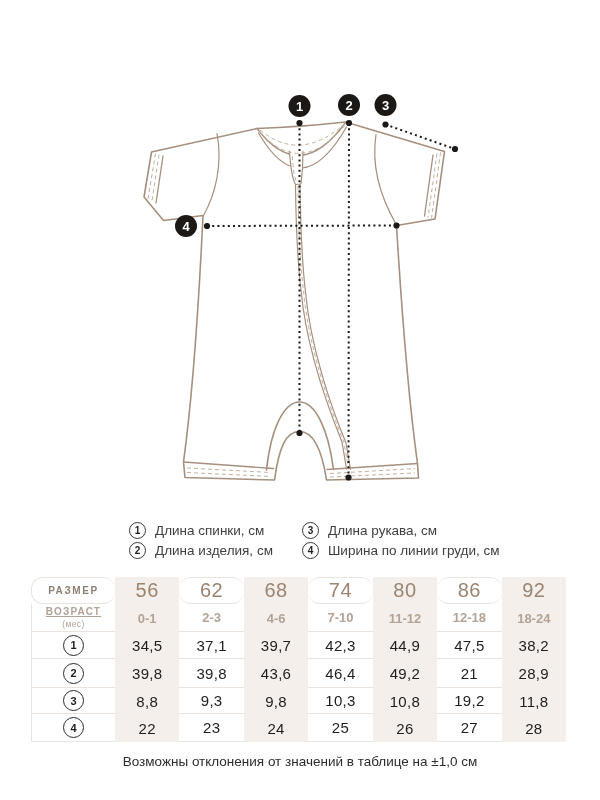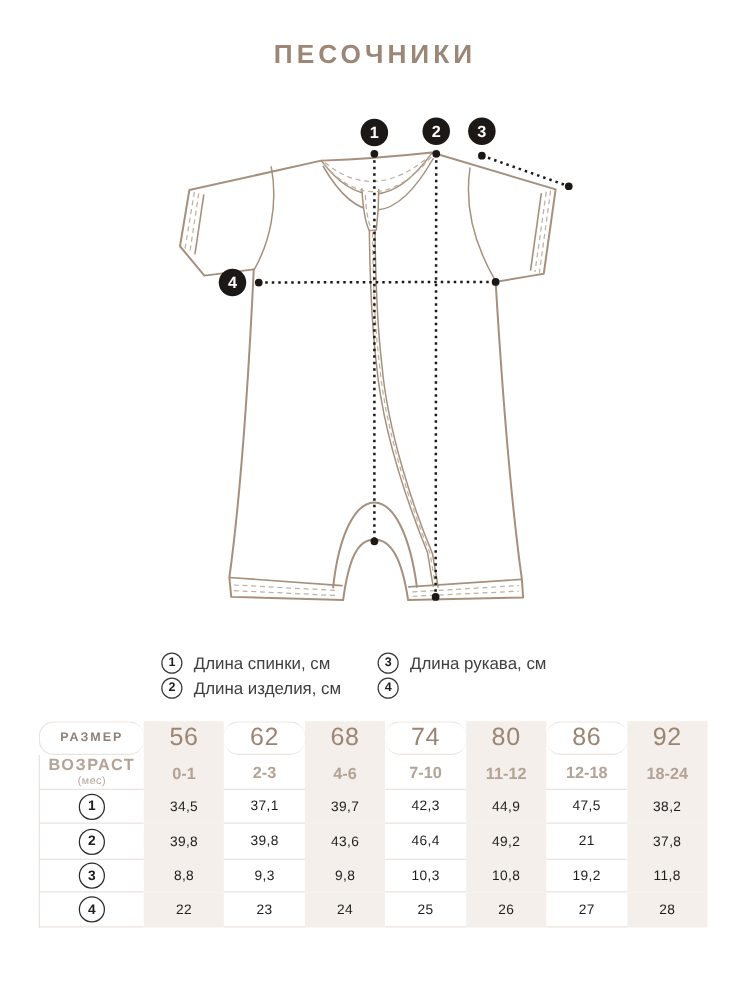--- a/index.html
+++ b/index.html
@@ -38,42 +38,41 @@
     grid-template-rows:27px 28px 27px 29px 26px 28px;
   }
   .cell { display:flex; align-items:center; justify-content:center; }
   .cb { background:#f4efea; }
   .cw { border-bottom:1px solid #ebe4de; }
   .cl { border-bottom:1px solid #ebe4de; border-left:1px solid #ebe4de; }
   .ct { border-top:1px solid #ebe4de;border-radius:12px; }
   .col { flex-direction:column; line-height:10px; }
   .size-val { font-size:20px; font-weight:400; letter-spacing:0.5px; color:#9a8472; }
   .age-val  { font-size:13px; font-weight:700; color:#b3a396; }
-  .data-val { font-size:11px; font-weight:500; letter-spacing:0.3px; color:#1e1e1e; }
+  .data-val { font-size:15px; font-weight:500; letter-spacing:0.3px; color:#1e1e1e; }
   .lbl-size { font-size:10px; font-weight:600; letter-spacing:1.6px; color:#8e8076; }
-  .lbl-age  { font-size:13px; font-weight:600; letter-spacing:1.2px; color:#b3a396; }
+  .lbl-age  { font-size:10px; font-weight:600; letter-spacing:1.2px; color:#b3a396;text-decoration:underline; }
   .lbl-age-sub { font-size:8.5px; font-weight:500; letter-spacing:0.4px; color:#b3a396; margin-top:2px; }
   .row-num {
     width:21px; height:21px; border:1.4px solid #2b2b2b; border-radius:50%;
     font-size:11px; font-weight:700; color:#1d1d1d;
     display:flex; align-items:center; justify-content:center;
   }
   
   .tolerance {
     position:absolute; top:754px; left:0; width:100%; text-align:center;
     font-size:13.5px; font-weight:500; color:#2d2d2d;
   }
 </style>
 </head>
 <body>
 
 <div class="page">
 
 
-  <div class="title">ПЕСОЧНИКИ</div>
 
   <svg class="diagram" viewBox="0 0 600 500" xmlns="http://www.w3.org/2000/svg">
 
     <g stroke="#a6907d" fill="none" stroke-width="1.6" stroke-linejoin="round" stroke-linecap="round">
       <path fill="#ffffff" d="M 257,128.5
         L 151.5,152 L 144,197 L 163.5,220.5 L 203,215.5
         C 199,300 192,400 183.5,462
         L 185,477.5 L 274.5,480
         C 279,447 286,431.5 299.5,431.5
         C 313,431.5 321.5,447 326.5,480
@@ -166,20 +165,21 @@
     <div class="legend-item">
       <span class="legend-num">2</span>
       <span class="legend-label">Длина изделия, см</span>
     </div>
     <div class="legend-item">
       <span class="legend-num">3</span>
       <span class="legend-label">Длина рукава, см</span>
     </div>
     <div class="legend-item">
       <span class="legend-num">4</span>
+      <span class="legend-label">Ширина по линии груди, см</span>
     </div>
   </div>
 
   <div class="size-table">
 
     <div class="cell cl ct">
         <span class="lbl-size">РАЗМЕР</span>
       </div>
     <div class="cell cb">
         <span class="size-val">56</span>
@@ -269,21 +269,21 @@
     <div class="cell cw">
         <span class="data-val">46,4</span>
       </div>
     <div class="cell cb">
         <span class="data-val">49,2</span>
       </div>
     <div class="cell cw">
         <span class="data-val">21</span>
       </div>
     <div class="cell cb">
-        <span class="data-val">37,8</span>
+        <span class="data-val">28,9</span>
       </div>
 
     <div class="cell cl">
         <span class="row-num">3</span>
       </div>
     <div class="cell cb">
         <span class="data-val">8,8</span>
       </div>
     <div class="cell cw">
         <span class="data-val">9,3</span>
@@ -323,14 +323,15 @@
         <span class="data-val">26</span>
       </div>
     <div class="cell cw">
         <span class="data-val">27</span>
       </div>
     <div class="cell cb">
         <span class="data-val">28</span>
       </div>
   </div>
 
+  <div class="tolerance">Возможны отклонения от значений в таблице на ±1,0 см</div>
 
 </div>
 
 </body></html>

